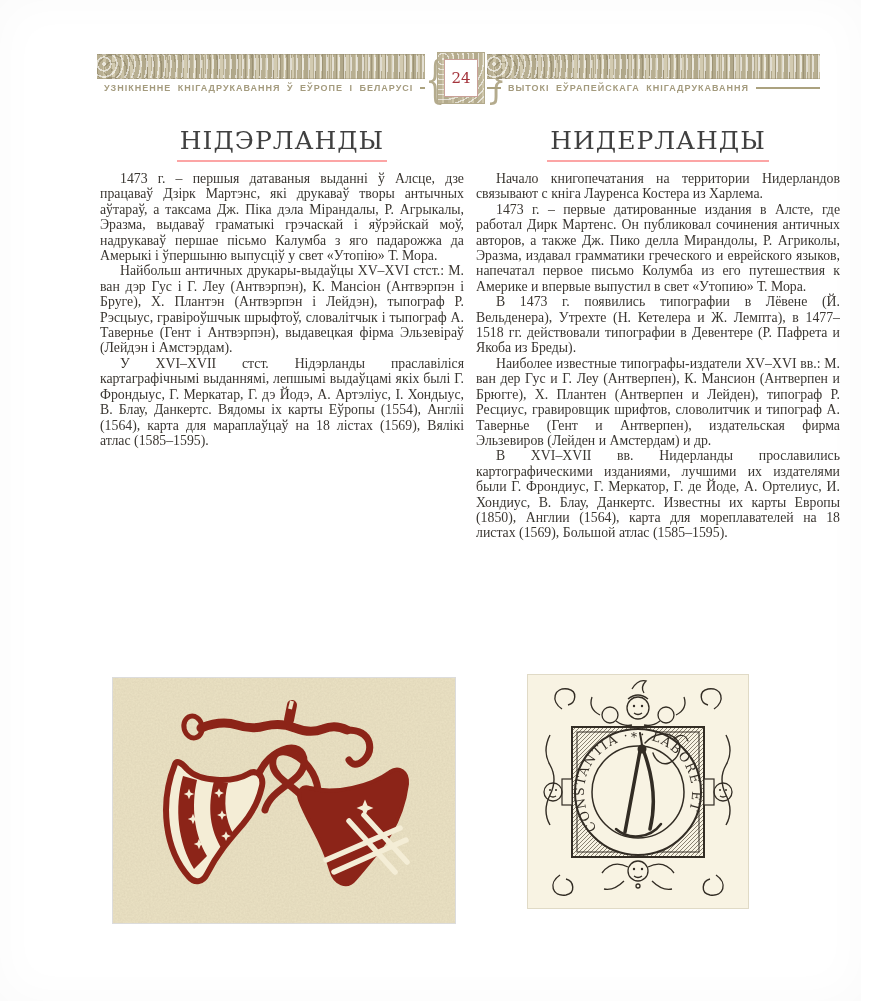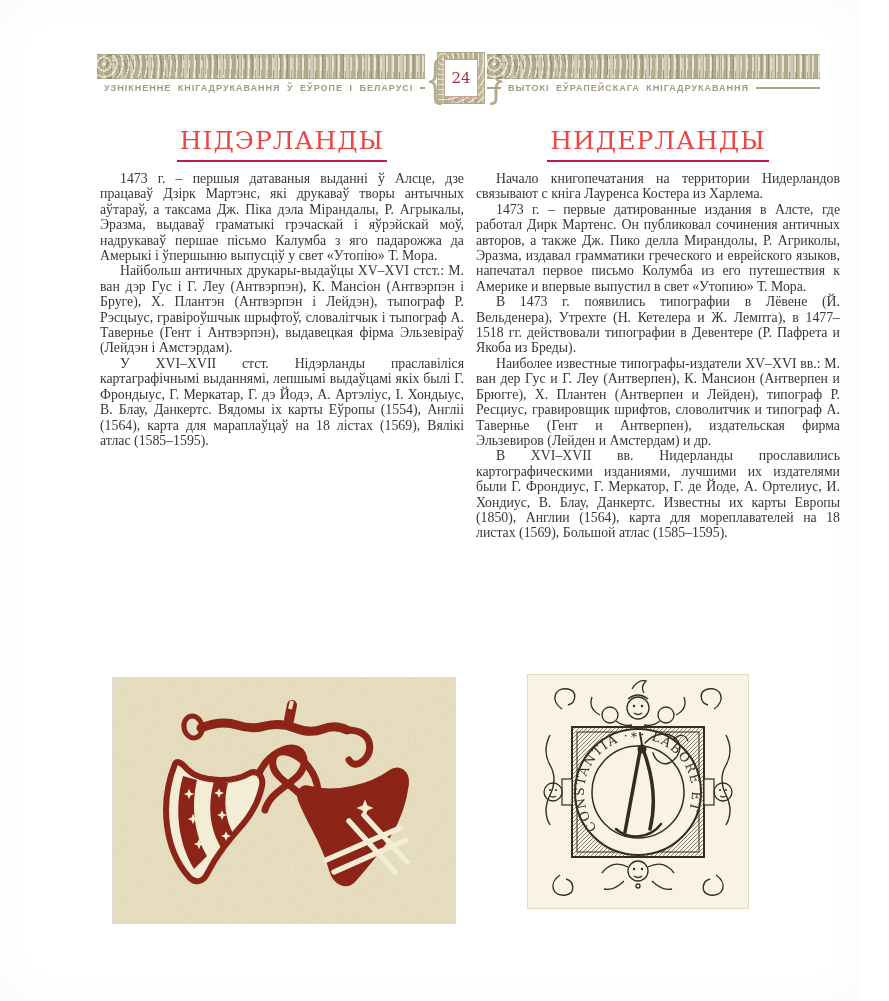--- a/index.html
+++ b/index.html
@@ -30,21 +30,21 @@
     font-family:"DejaVu Serif",serif;font-size:15px;color:#a4343c;}
   .brace{position:absolute;top:50px;color:#b4ab8d;font-family:"DejaVu Serif",serif;
     font-size:32px;transform:scaleY(1.55);transform-origin:top;}
   .brace.l{left:425px;} .brace.r{left:486px;}
 
   
   .col{position:absolute;top:120px;width:364px;color:#3a3631;}
   .col-left{left:100px;} .col-right{left:476px;}
   .col-title{margin:0 0 9px 0;text-align:center;font-weight:normal;}
   .col-title .tt{display:inline-block;font-family:"DejaVu Serif",serif;font-size:25px;
-    letter-spacing:1px;color:#ef4444;border-bottom:2px solid #be185d;padding:0 3px 5px 3px;}
+    letter-spacing:1px;color:#404040;border-bottom:2px solid #fca5a5;padding:0 3px 5px 3px;}
   .col p{margin:0;text-indent:20px;text-align:justify;font-size:13.8px;line-height:15.4px;}
 
   
   figure{margin:0;position:absolute;}
   .fig-left{left:113px;top:678px;width:342px;height:245px;outline:1px solid #dcdcdc;}
   .fig-right{left:528px;top:675px;width:220px;height:233px;outline:1px solid #e0dac6;background:#f8f3e3;}
   figure svg{display:block;}
 </style>
 </head>
 <body>

